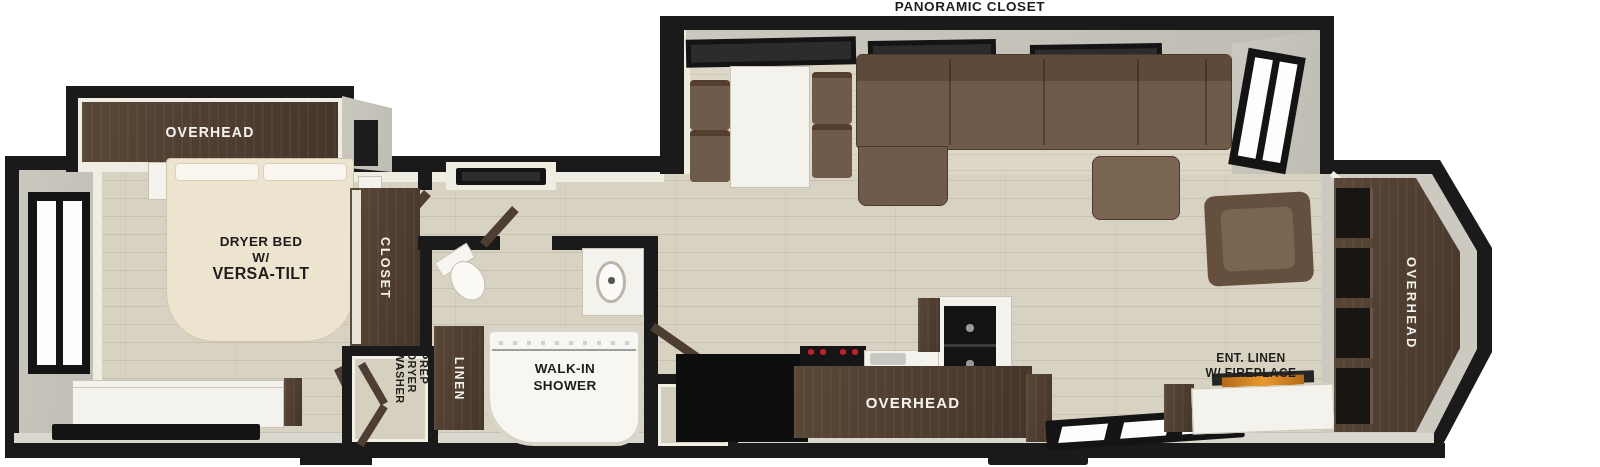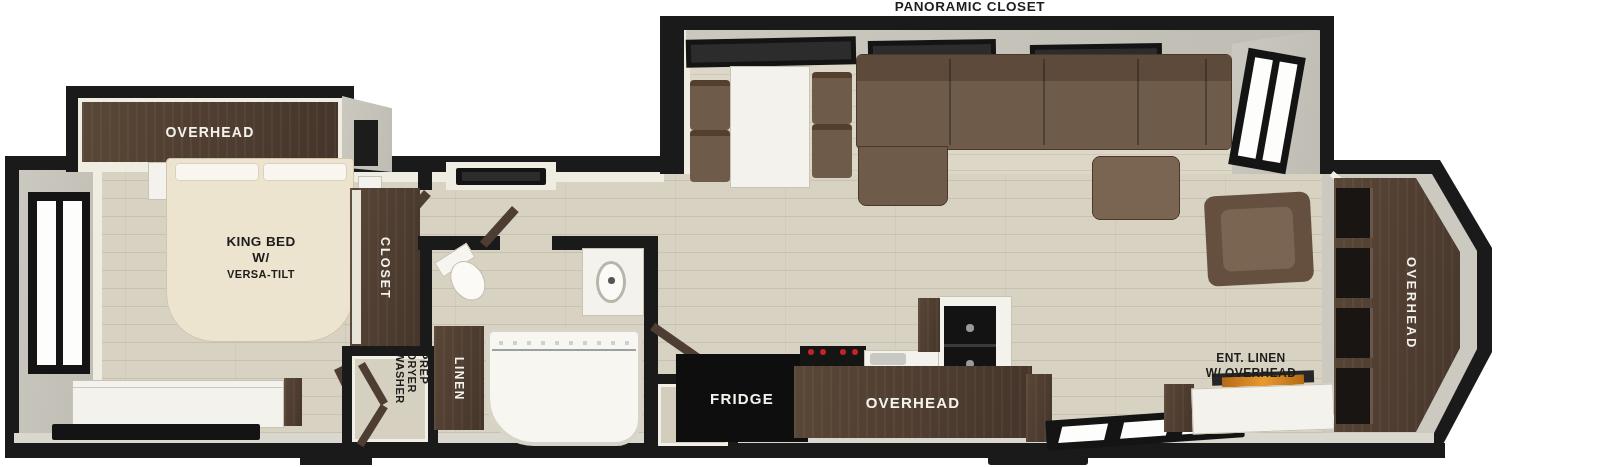--- a/index.html
+++ b/index.html
@@ -70,23 +70,23 @@
   <div class="abs gray" style="left:342px;top:96px;width:50px;height:76px;clip-path:polygon(0 0,100% 16%,100% 100%,0 94%)"></div>
   <div class="abs" style="left:354px;top:120px;width:24px;height:46px;background:#1c1c1c"></div>
 
   <div class="abs whitebox" style="left:148px;top:162px;width:26px;height:38px"></div>
   <div class="abs whitebox" style="left:358px;top:176px;width:24px;height:26px"></div>
   <div class="abs" style="left:166px;top:158px;width:188px;height:184px;background:#ece4cf;border:1px solid #cfc6ad;border-radius:4px 4px 48px 48px;box-sizing:border-box">
     <div class="abs" style="left:8px;top:4px;width:82px;height:16px;background:#f8f6ef;border:1px solid #d8d1bc;border-radius:4px"></div>
     <div class="abs" style="left:96px;top:4px;width:82px;height:16px;background:#f8f6ef;border:1px solid #d8d1bc;border-radius:4px"></div>
   </div>
   <div class="abs ctr" style="left:186px;top:222px;width:150px;height:72px;flex-direction:column">
-    <span class="lbl" style="font-size:13.5px;line-height:16px">KING BED</span>
+    <span class="lbl" style="font-size:13.5px;line-height:16px">DRYER BED</span>
     <span class="lbl" style="font-size:13.5px;line-height:16px">W/</span>
-    <span class="lbl" style="font-size:11px;line-height:16px">VERSA-TILT</span>
+    <span class="lbl" style="font-size:16px;line-height:16px">VERSA-TILT</span>
   </div>
   <div class="abs whitebox" style="left:72px;top:380px;width:212px;height:48px">
     <div class="abs" style="left:0;top:6px;width:210px;height:1px;background:#cfc9bb"></div>
   </div>
   <div class="abs" style="left:52px;top:424px;width:208px;height:16px;background:#141414;border-radius:2px"></div>
   <div class="abs cab" style="left:284px;top:378px;width:18px;height:48px"></div>
 
   <div class="abs wall" style="left:418px;top:160px;width:14px;height:30px"></div>
   <div class="abs wall" style="left:418px;top:245px;width:14px;height:205px"></div>
   <div class="abs" style="left:424px;top:190px;width:9px;height:55px;background:#4e3d32;transform-origin:top left;transform:rotate(41deg)"></div>
@@ -124,20 +124,24 @@
   </div>
 
   <div class="abs cab" style="left:434px;top:326px;width:50px;height:104px"></div>
   <div class="abs ctr" style="left:436px;top:330px;width:46px;height:98px">
     <span class="vert wlbl" style="font-size:12px;letter-spacing:1.6px">LINEN</span>
   </div>
 
   <div class="abs" style="left:486px;top:328px;width:156px;height:118px;background:#f7f6f1;border:4px solid #d8d4c8;border-radius:8px 8px 26px 48px;box-sizing:border-box">
     <div class="abs" style="left:4px;top:6px;width:140px;height:10px;background-image:radial-gradient(circle 4px at 7px 5px,#ccd2d4 60%,transparent 62%);background-size:14px 10px"></div>
     <div class="abs" style="left:2px;top:17px;width:144px;height:2px;background:#9aa0a2"></div>
+  </div>
+  <div class="abs ctr" style="left:492px;top:358px;width:146px;height:38px;flex-direction:column">
+    <span class="lbl" style="font-size:13.5px;line-height:17px">WALK-IN</span>
+    <span class="lbl" style="font-size:13.5px;line-height:17px">SHOWER</span>
   </div>
 
   <div class="abs" style="left:658px;top:374px;width:80px;height:72px;border-top:10px solid #1a1a1a;border-right:10px solid #1a1a1a;box-sizing:border-box;background:#d3cdbd;box-shadow:inset 0 0 0 3px #f2efe6"></div>
   <div class="abs" style="left:650px;top:330px;width:9px;height:58px;background:#4e3d32;transform-origin:top left;transform:rotate(-55deg)"></div>
 
   <div class="abs wall" style="left:660px;top:16px;width:674px;height:158px"></div>
   <div class="abs cream" style="left:684px;top:30px;width:634px;height:144px"></div>
   <div class="abs gray" style="left:686px;top:30px;width:632px;height:30px"></div>
   <div class="abs slidefloor" style="left:690px;top:58px;width:628px;height:116px"></div>
 
@@ -172,23 +176,20 @@
       <div class="abs" style="left:348px;top:4px;width:2px;height:86px;background:rgba(0,0,0,.28)"></div>
     </div>
     <div class="abs sofa" style="left:2px;top:92px;width:90px;height:60px;border-radius:0 0 8px 8px;border:1px solid #4a382a;box-sizing:border-box"></div>
   </div>
   <div class="abs seat" style="left:1092px;top:156px;width:88px;height:64px;border:1px solid #4a382a;border-radius:8px;box-sizing:border-box"></div>
   <div class="abs" style="left:1206px;top:194px;width:106px;height:90px;background:#65503f;border-radius:10px;transform:rotate(-3deg)">
     <div class="abs seat" style="left:16px;top:14px;width:72px;height:62px;border-radius:8px"></div>
   </div>
 
   <div class="abs" style="left:676px;top:354px;width:132px;height:88px;background:#0e0e0e"></div>
-  <div class="abs ctr" style="left:676px;top:354px;width:132px;height:88px">
-    <span class="wlbl" style="font-size:15px">FRIDGE</span>
-  </div>
 
   <div class="abs" style="left:800px;top:346px;width:66px;height:28px;background:#151515">
     <div class="abs" style="left:8px;top:3px;width:6px;height:6px;background:#c52222;border-radius:50%"></div>
     <div class="abs" style="left:20px;top:3px;width:6px;height:6px;background:#c52222;border-radius:50%"></div>
     <div class="abs" style="left:40px;top:3px;width:6px;height:6px;background:#c52222;border-radius:50%"></div>
     <div class="abs" style="left:52px;top:3px;width:6px;height:6px;background:#c52222;border-radius:50%"></div>
   </div>
 
   <div class="abs whitebox" style="left:864px;top:350px;width:148px;height:42px"></div>
   <div class="abs whitebox" style="left:938px;top:296px;width:74px;height:96px"></div>
@@ -211,21 +212,21 @@
     <div class="abs glass" style="left:76px;top:7px;width:46px;height:16px;transform:skewX(-18deg)"></div>
     <div class="abs glass" style="left:138px;top:7px;width:46px;height:16px;transform:skewX(-18deg)"></div>
   </div>
 
   <div class="abs cab" style="left:1164px;top:384px;width:30px;height:48px"></div>
   <div class="abs" style="left:1212px;top:372px;width:102px;height:12px;background:#262626;transform:rotate(-2deg)"></div>
   <div class="abs" style="left:1222px;top:376px;width:82px;height:10px;background:linear-gradient(90deg,#b56a16,#e8992f,#b56a16);transform:rotate(-2deg)"></div>
   <div class="abs whitebox" style="left:1192px;top:386px;width:142px;height:46px;transform:rotate(-2deg)"></div>
   <div class="abs ctr" style="left:1178px;top:350px;width:146px;height:32px;flex-direction:column">
     <span class="lbl" style="font-size:12px;line-height:15px">ENT. LINEN</span>
-    <span class="lbl" style="font-size:12px;line-height:15px">W/ OVERHEAD</span>
+    <span class="lbl" style="font-size:12px;line-height:15px">W/ FIREPLACE</span>
   </div>
 
   <div class="abs" style="left:1328px;top:180px;width:30px;height:6px;background:#f2efe6;transform:rotate(40deg)"></div>
   <div class="abs" style="left:1328px;top:408px;width:30px;height:6px;background:#f2efe6;transform:rotate(-40deg)"></div>
   <div class="abs cab" style="left:1334px;top:172px;width:140px;height:270px;
        clip-path:polygon(0 6px,82px 6px,126px 80px,126px 176px,82px 260px,0 260px)"></div>
   <div class="abs" style="left:1336px;top:188px;width:34px;height:50px;background:#191512;border-right:3px solid #6a564a"></div>
   <div class="abs" style="left:1336px;top:248px;width:34px;height:50px;background:#191512;border-right:3px solid #6a564a"></div>
   <div class="abs" style="left:1336px;top:308px;width:34px;height:50px;background:#191512;border-right:3px solid #6a564a"></div>
   <div class="abs" style="left:1336px;top:368px;width:34px;height:56px;background:#191512;border-right:3px solid #6a564a"></div>

